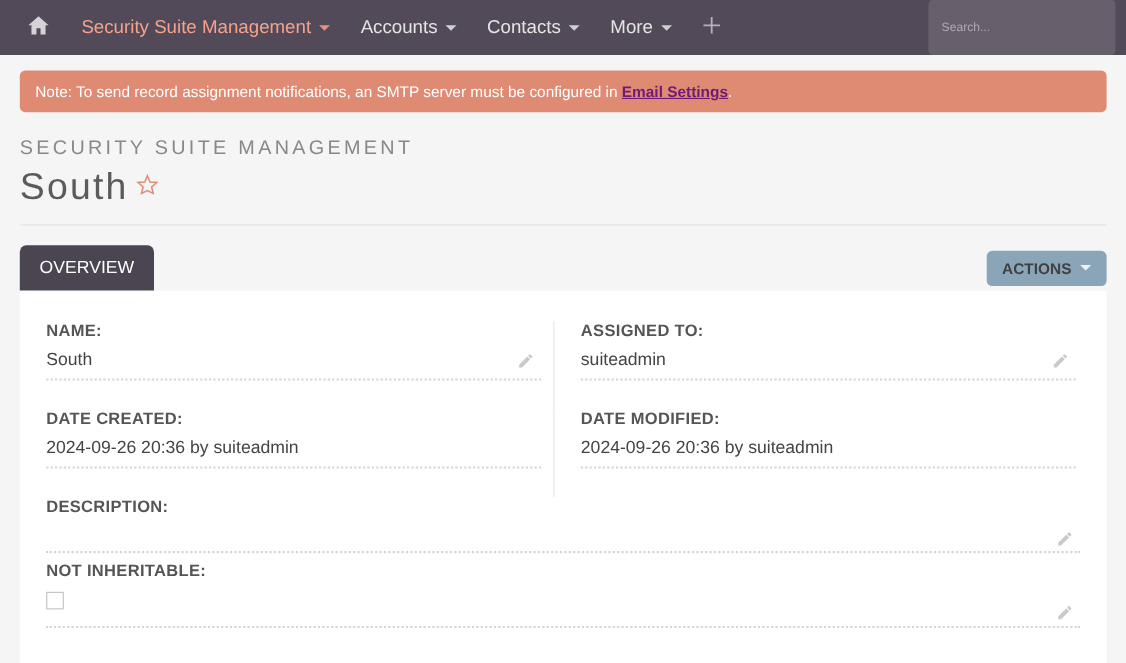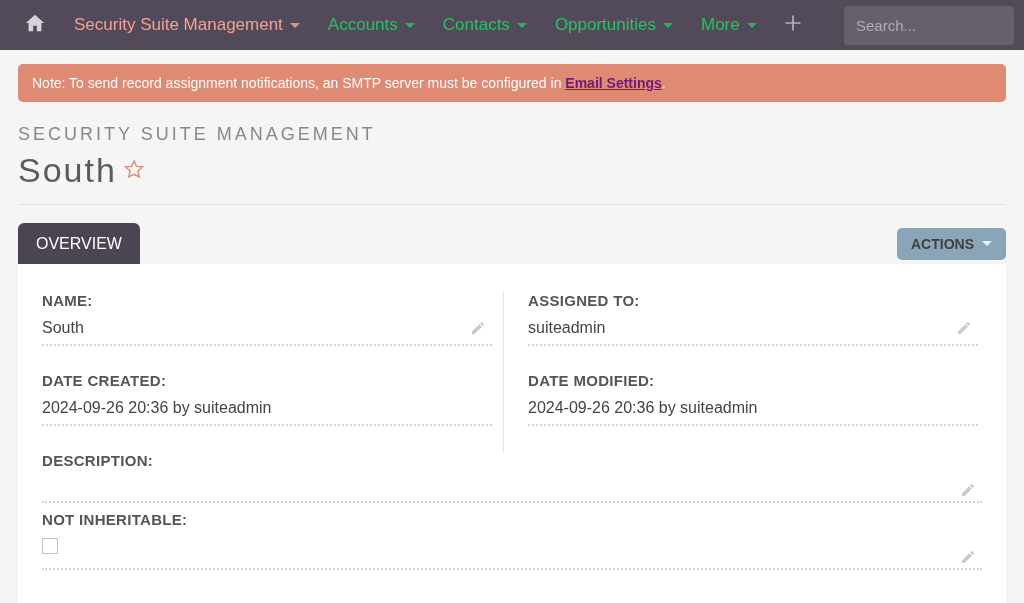--- a/index.html
+++ b/index.html
@@ -1,27 +1,27 @@
 <!DOCTYPE html>
 <html><head>
 <meta charset="utf-8">
 <style>
 * { box-sizing: border-box; margin: 0; padding: 0; }
 body { font-family: -apple-system, BlinkMacSystemFont, "Segoe UI", Helvetica, Arial, sans-serif; background: #f5f5f5; color: #333; width: 1024px; }
 
 .topnav { background: #524a58; height: 50px; display: flex; align-items: center; padding: 0 10px; }
 .home-icon { color: #d6d2d8; padding: 0 14px; cursor: pointer; }
 .home-icon svg { width: 22px; height: 22px; fill: currentColor; }
-.nav-item { display: flex; align-items: center; padding: 0 14px; color: #22c55e; font-size: 17px; cursor: pointer; gap: 7px; }
+.nav-item { display: flex; align-items: center; padding: 0 14px; color: #e5e5e5; font-size: 17px; cursor: pointer; gap: 7px; }
 .nav-item.active { color: #f4a28e; }
 .caret-down { width: 0; height: 0; border-left: 5px solid transparent; border-right: 5px solid transparent; border-top: 5px solid currentColor; opacity: 0.85; }
 .plus-icon { color: #b8b0bd; padding: 0 12px; cursor: pointer; }
 .plus-icon svg { width: 20px; height: 20px; fill: currentColor; }
 .nav-spacer { flex: 1; }
-.search-box { background: rgba(255,255,255,0.12); border-radius: 4px; height: 39px; width: 170px; padding: 0 12px; color: #c5bfc9; font-size: 15px; border: none; outline: none; margin-left: 8px; }
+.search-box { background: rgba(255,255,255,0.12); border-radius: 4px; height: 50px; width: 170px; padding: 0 12px; color: #c5bfc9; font-size: 11px; border: none; outline: none; margin-left: 8px; }
 .search-box::placeholder { color: #b0a9b4; }
 
 .container { padding: 14px 18px 20px 18px; }
 
 .alert { background: #df8b74; color: #fff; border-radius: 5px; padding: 11px 14px; font-size: 14px; margin-bottom: 22px; }
 .alert a { color: #701a75; text-decoration: underline; font-weight: 600; }
 
 .module-label { color: #888; font-size: 18px; letter-spacing: 3px; font-weight: 400; margin-bottom: 6px; text-transform: uppercase; }
 .record-title-row { display: flex; align-items: center; gap: 6px; margin-bottom: 14px; }
 .record-title { color: #5b5b5b; font-size: 34px; font-weight: 400; letter-spacing: 2px; }
@@ -66,24 +66,20 @@
   <div class="nav-item active">
     <span>Security Suite Management</span>
     <span class="caret-down"></span>
   </div>
   <div class="nav-item">
     <span>Accounts</span>
     <span class="caret-down"></span>
   </div>
   <div class="nav-item">
     <span>Contacts</span>
-    <span class="caret-down"></span>
-  </div>
-  <div class="nav-item">
-    <span>Opportunities</span>
     <span class="caret-down"></span>
   </div>
   <div class="nav-item">
     <span>More</span>
     <span class="caret-down"></span>
   </div>
   <div class="plus-icon">
     <svg viewBox="0 0 24 24">
         <path d="M11 3h2v8h8v2h-8v8h-2v-8H3v-2h8z"></path>
       </svg>

